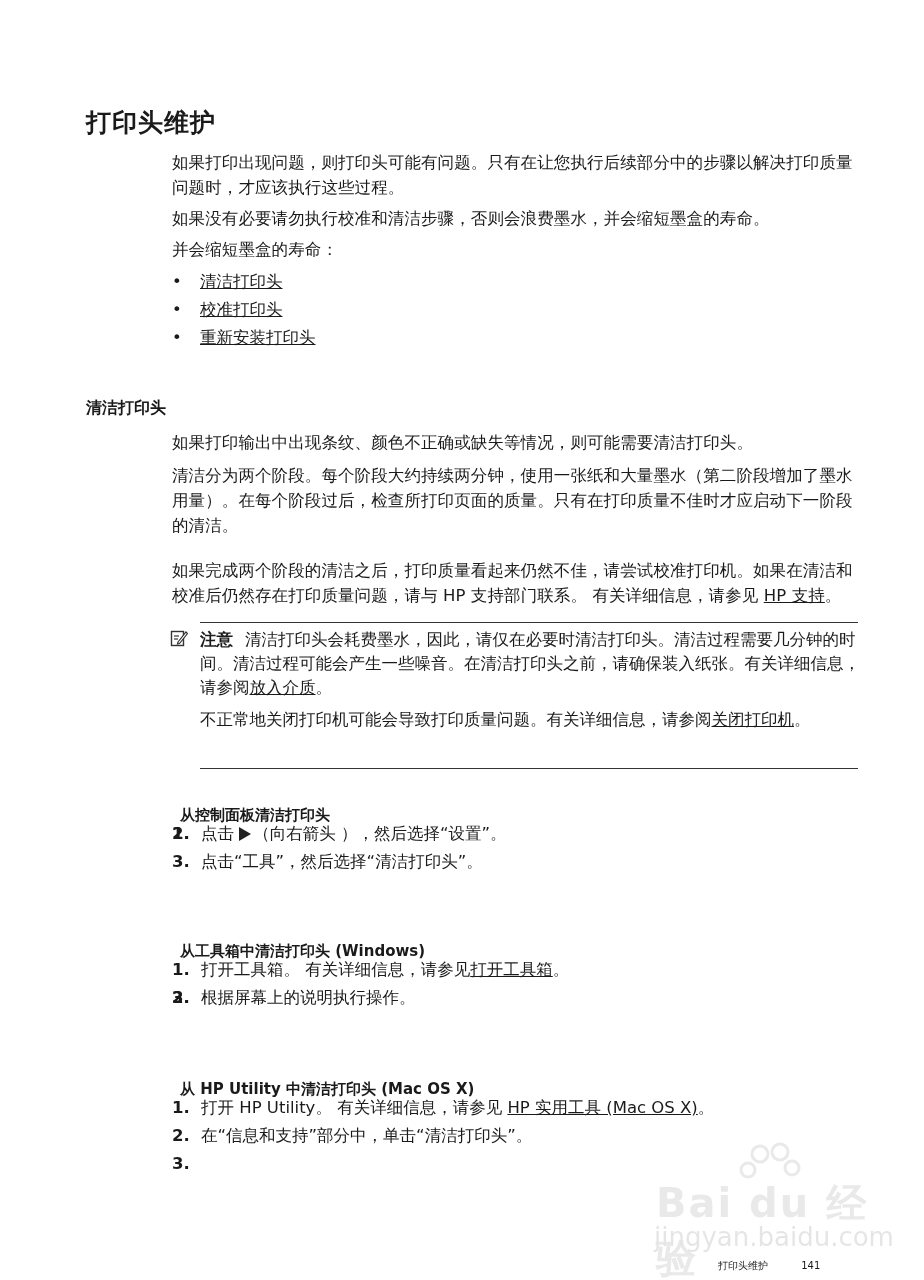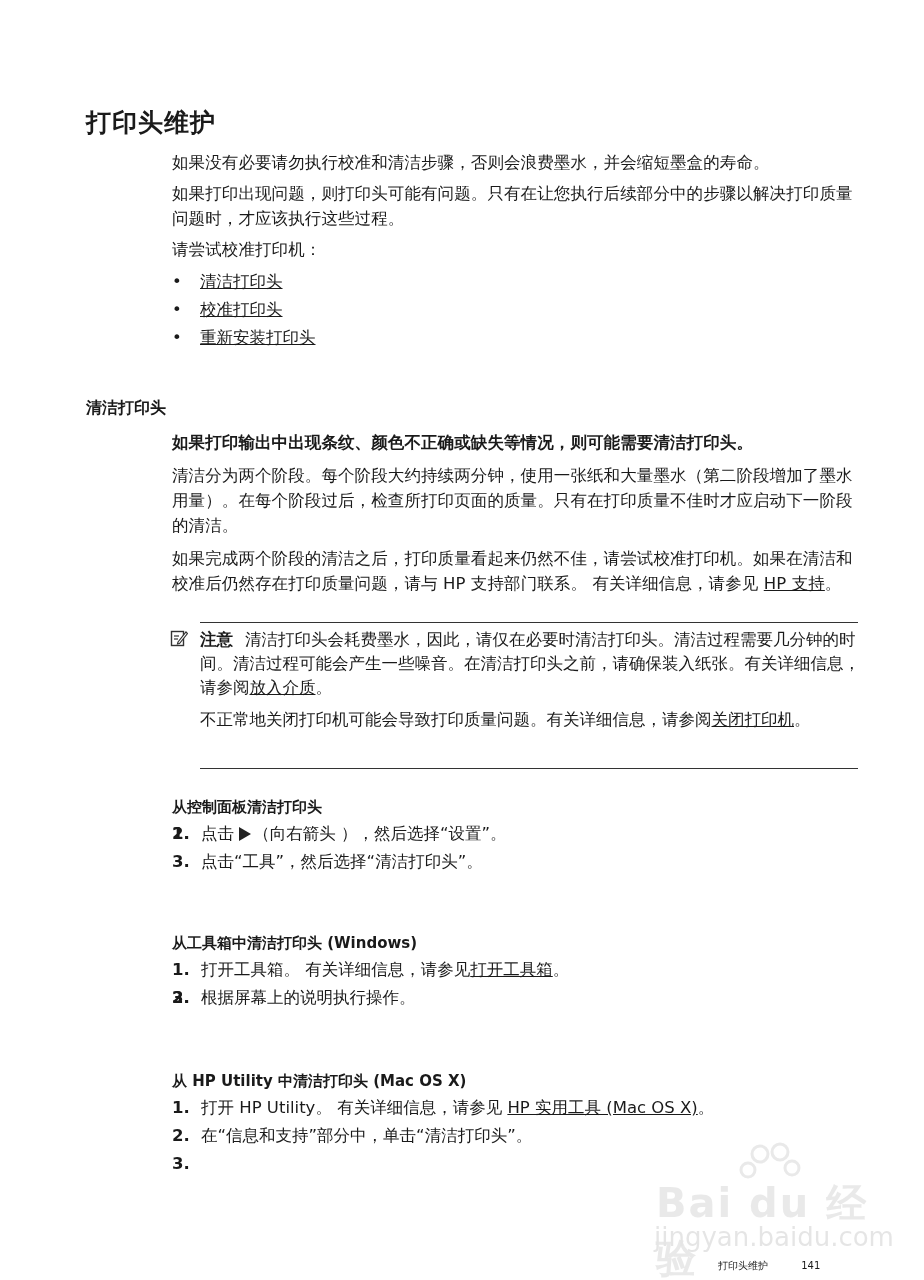--- a/index.html
+++ b/index.html
@@ -22,52 +22,52 @@
   }
   .link { text-decoration: underline; color: #1a1a1a; cursor: pointer; }
   ul.topics { list-style: none; margin: 0; padding: 0; }
   ul.topics li { font-size: 16.5px; line-height: 28px; position: relative; padding-left: 28px; }
   ul.topics li .bullet { position: absolute; left: 0; top: 0; }
   .rule { position: absolute; left: 200px; width: 658px; height: 0; border-top: 1.5px solid #333; }
   .note-icon { position: absolute; left: 170px; top: 629px; width: 18px; height: 18px; }
   .note { position: absolute; left: 200px; top: 628px; width: 660px; }
   .note p { margin: 0; font-size: 16.5px; line-height: 24px; }
   .note .label { font-weight: bold; margin-right: 12px; font-family: Liberation Serif, serif; }
-  .sub-title { position: absolute; left: 172px; font-size: 15px; font-weight: bold; margin: 0; }
+  .sub-title { position: absolute; left: 172px; font-size: 15px; font-weight: bold; margin: 8px; }
   ol.steps { position: absolute; left: 172px; margin: 0; padding: 0; list-style: none; width: 680px; }
   ol.steps li { font-size: 16.5px; line-height: 28px; position: relative; padding-left: 29px; }
   ol.steps li .num { position: absolute; left: 0; top: 0; font-weight: bold; }
   .arrow-glyph { display: inline-block; width: 0; height: 0; border-top: 7px solid transparent; border-bottom: 7px solid transparent; border-left: 12px solid #222; vertical-align: -2px; margin-right: 2px; }
   .footer { position: absolute; top: 1221px; left: 718px; font-size: 10px; margin-top: 38px; }
   .footer .pagenum { margin-left: 30px; }
   .watermark { position: absolute; left: 650px; top: 1140px; width: 240px; height: 110px; opacity: 0.18; pointer-events: none; }
   .watermark .wm-text { position: absolute; left: 6px; top: 36px; font-size: 40px; font-weight: bold; color: #888; font-family: "DejaVu Sans", sans-serif; letter-spacing: 2px;}
   .watermark .wm-sub { position: absolute; left: 4px; top: 82px; font-size: 26px; font-weight: normal; color: #737373; }
 </style>
 </head>
 <body>
 
 <h1 class="page-title">打印头维护</h1>
 
 <div class="block" style="top:150px;">
+  <p class="para" style="margin-bottom:6px;">如果打印出现问题，则打印头可能有问题。只有在让您执行后续部分中的步骤以解决打印质量问题时，才应该执行这些过程。</p>
   <p class="para" style="margin-bottom:6px;">如果没有必要请勿执行校准和清洁步骤，否则会浪费墨水，并会缩短墨盒的寿命。</p>
-  <p class="para" style="margin-bottom:6px;">如果打印出现问题，则打印头可能有问题。只有在让您执行后续部分中的步骤以解决打印质量问题时，才应该执行这些过程。</p>
-  <p class="para" style="margin-bottom:6px;">请尝试校准打印机：</p>
+  <p class="para" style="margin-bottom:6px;">并会缩短墨盒的寿命：</p>
   <ul class="topics">
     <li><span class="bullet">•</span><span class="link">清洁打印头</span></li>
     <li><span class="bullet">•</span><span class="link">校准打印头</span></li>
     <li><span class="bullet">•</span><span class="link">重新安装打印头</span></li>
   </ul>
 </div>
 
 <h2 class="section-title">清洁打印头</h2>
 
 <div class="block" style="top:430px;">
-  <p class="para" style="margin-bottom:8px;font-weight:bold;">如果打印输出中出现条纹、颜色不正确或缺失等情况，则可能需要清洁打印头。</p>
-  <p class="para" style="margin-bottom:8px;">清洁分为两个阶段。每个阶段大约持续两分钟，使用一张纸和大量墨水（第二阶段增加了墨水用量）。在每个阶段过后，检查所打印页面的质量。只有在打印质量不佳时才应启动下一阶段的清洁。</p>
+  <p class="para" style="margin-bottom:8px;">如果打印输出中出现条纹、颜色不正确或缺失等情况，则可能需要清洁打印头。</p>
+  <p class="para" style="margin-bottom:20px;">清洁分为两个阶段。每个阶段大约持续两分钟，使用一张纸和大量墨水（第二阶段增加了墨水用量）。在每个阶段过后，检查所打印页面的质量。只有在打印质量不佳时才应启动下一阶段的清洁。</p>
   <p class="para"><span>如果完成两个阶段的清洁之后，打印质量看起来仍然不佳，请尝试校准打印机。如果在清洁和校准后仍然存在打印质量问题，请与 HP 支持部门联系。 有关详细信息，请参见 </span><span class="link">HP 支持</span><span>。</span></p>
 </div>
 
 <div class="rule" style="top:622px;"></div>
 
 <svg class="note-icon" viewBox="0 0 18 18">
   <rect x="1.5" y="2.5" width="12" height="14" fill="none" stroke="#333" stroke-width="1.4"></rect>
   <line x1="4" y1="7" x2="9" y2="7" stroke="#333" stroke-width="1.2"></line>
   <line x1="4" y1="10" x2="8" y2="10" stroke="#333" stroke-width="1.2"></line>
   <path d="M8 13 L16 3 L17.5 4.5 L9.5 14.5 L7.5 15 Z" fill="#fff" stroke="#333" stroke-width="1.2"></path>

